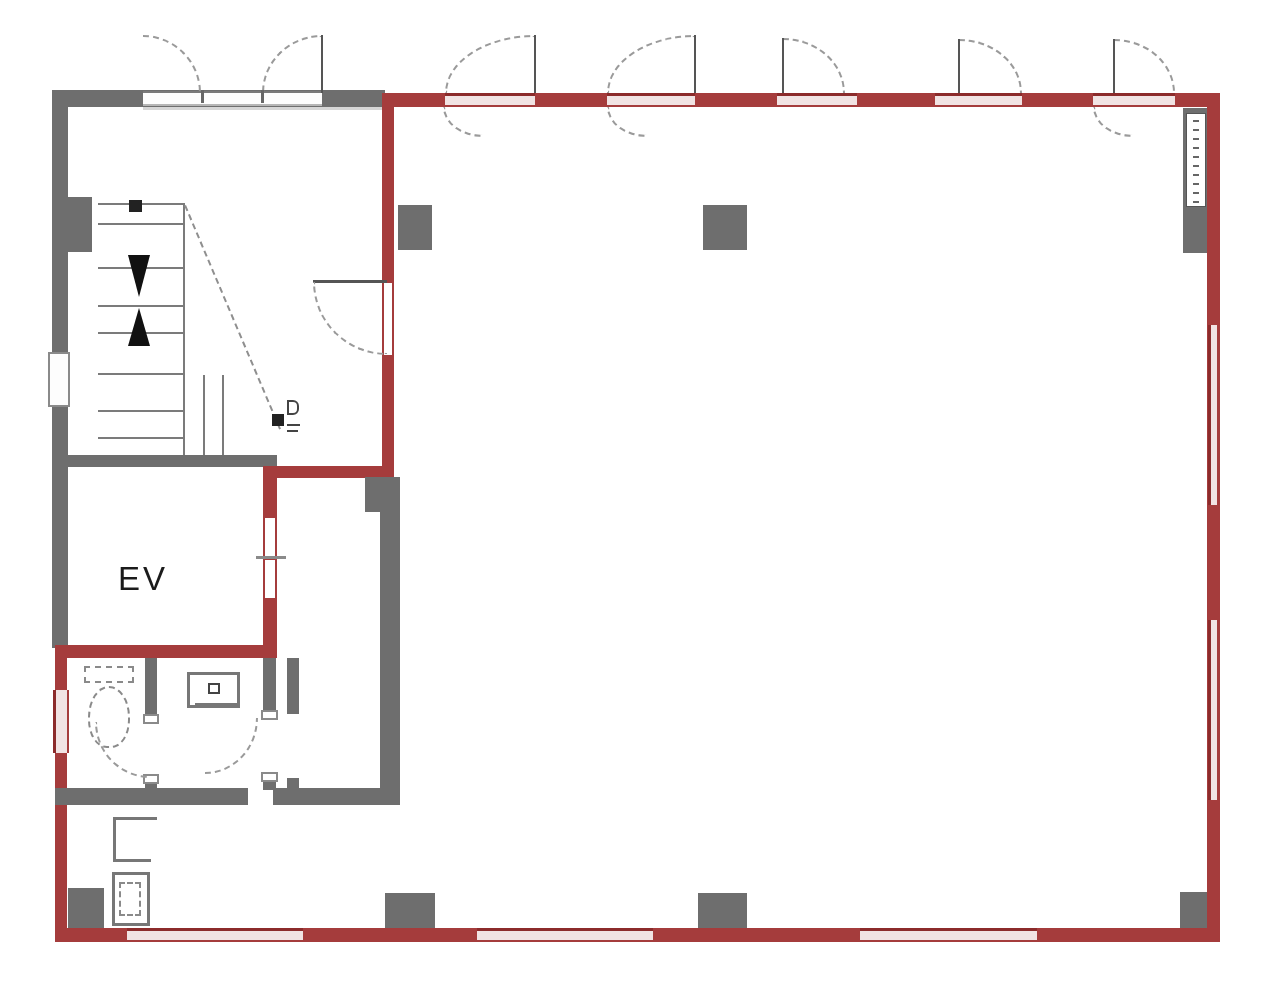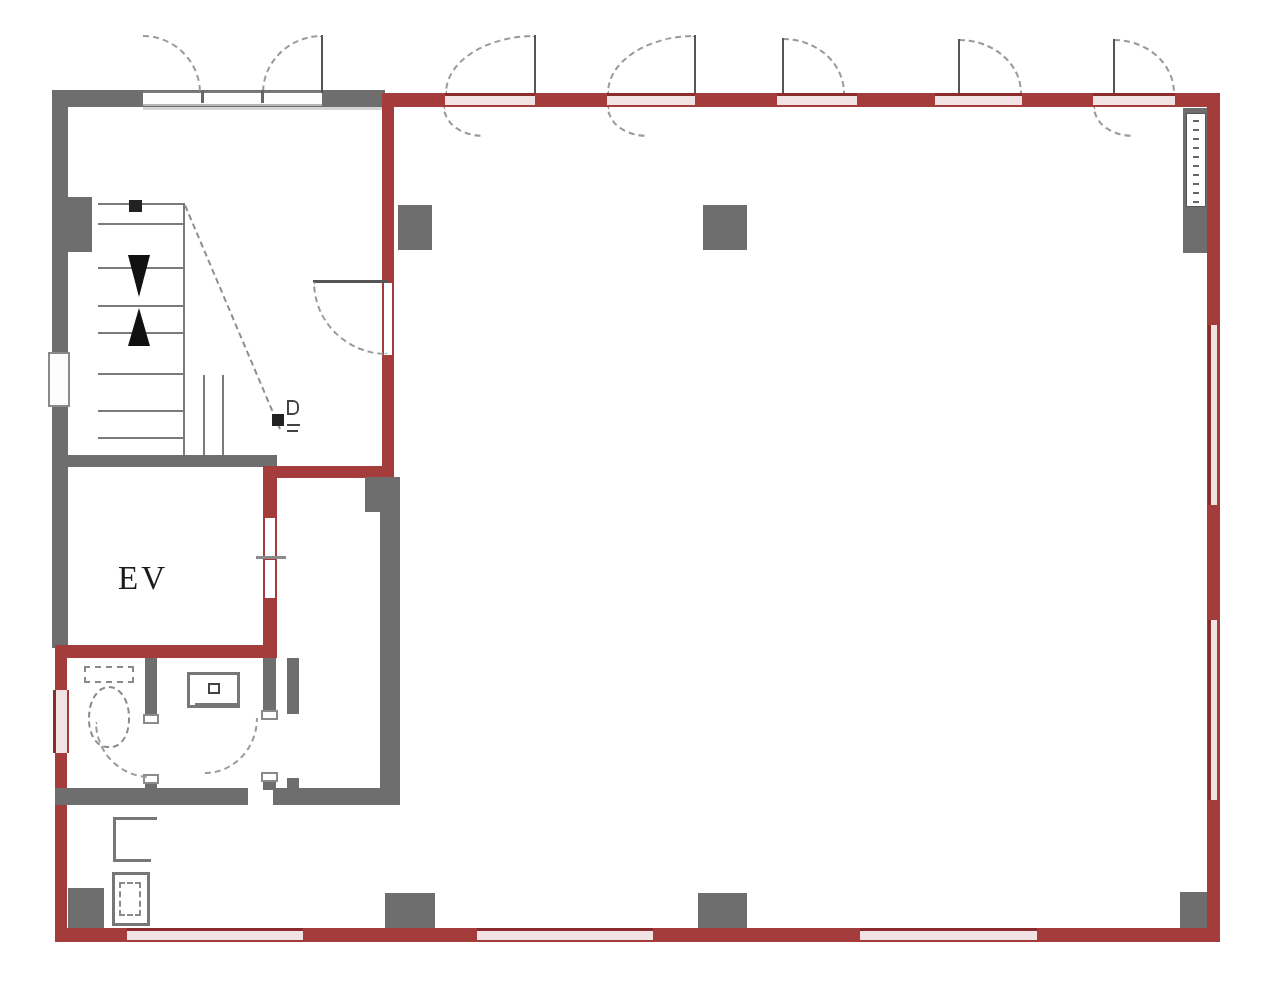--- a/index.html
+++ b/index.html
@@ -111,21 +111,21 @@
   <div class="leaf-h" style="left:313px;top:280px;width:74px;"></div>
   <div class="arc bl" style="left:313px;top:282px;width:74px;height:73px;"></div>
 
   <div class="rwall" style="left:277px;top:466px;width:117px;height:12px;"></div>
 
   <div class="rwall" style="left:263px;top:466px;width:14px;height:184px;"></div>
   <div class="rgap-v" style="left:263px;top:518px;width:14px;height:38px;"></div>
   <div class="rgap-v" style="left:263px;top:560px;width:14px;height:38px;"></div>
   <div class="mark" style="left:256px;top:556px;width:30px;height:3px;background:#8a8a8a;"></div>
 
-  <div class="evlabel" style="left:118px;top:560px;font-family:Liberation Serif, serif;">EV</div>
+  <div class="evlabel" style="left:118px;top:560px;">EV</div>
 
   <div class="rwall" style="left:55px;top:645px;width:222px;height:13px;"></div>
 
   <div class="rwall" style="left:55px;top:648px;width:12px;height:292px;"></div>
   <div class="rwin-v" style="left:53px;top:690px;width:16px;height:63px;"></div>
 
   <div class="rwall" style="left:55px;top:928px;width:1165px;height:14px;"></div>
   <div class="rwin-h" style="left:127px;top:928px;width:176px;height:14px;"></div>
   <div class="rwin-h" style="left:477px;top:928px;width:176px;height:14px;"></div>
   <div class="rwin-h" style="left:860px;top:928px;width:177px;height:14px;"></div>

